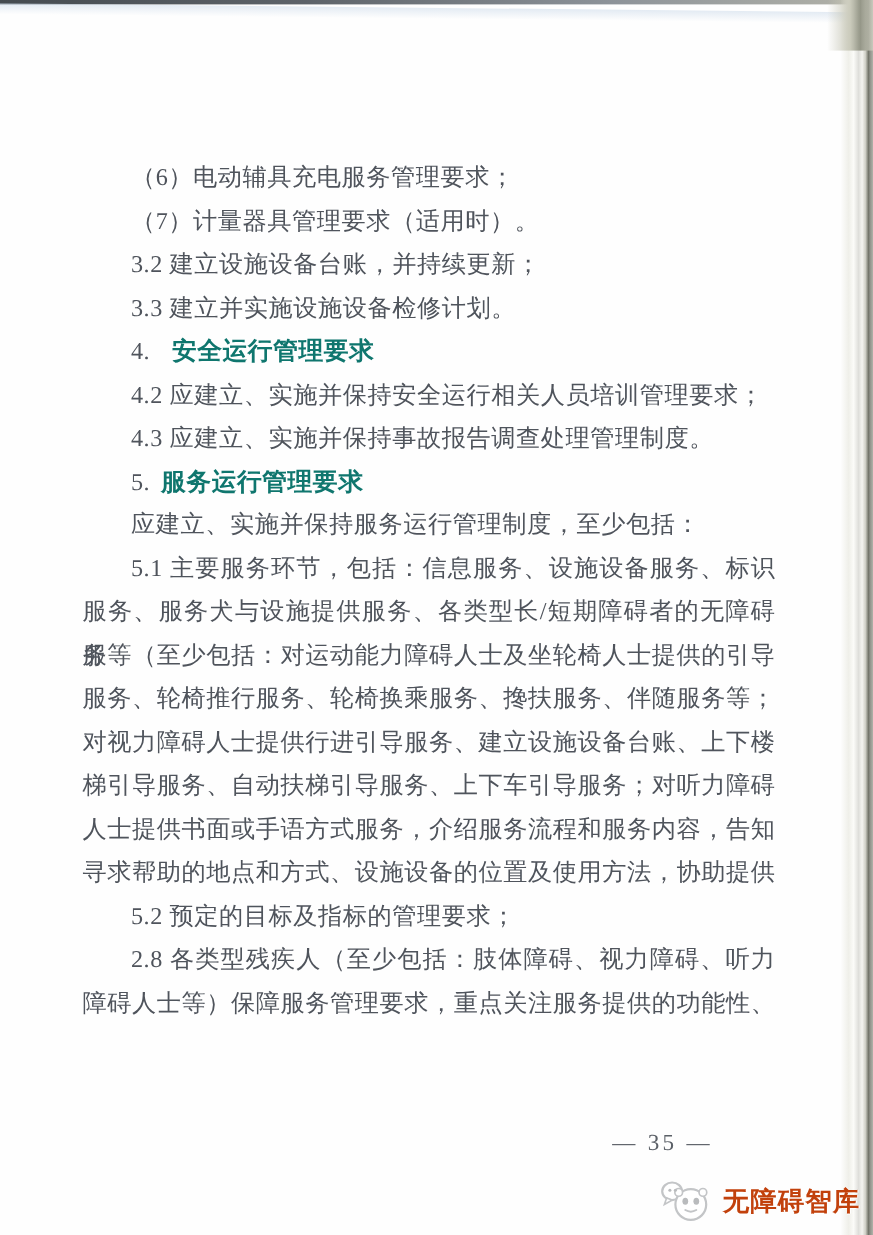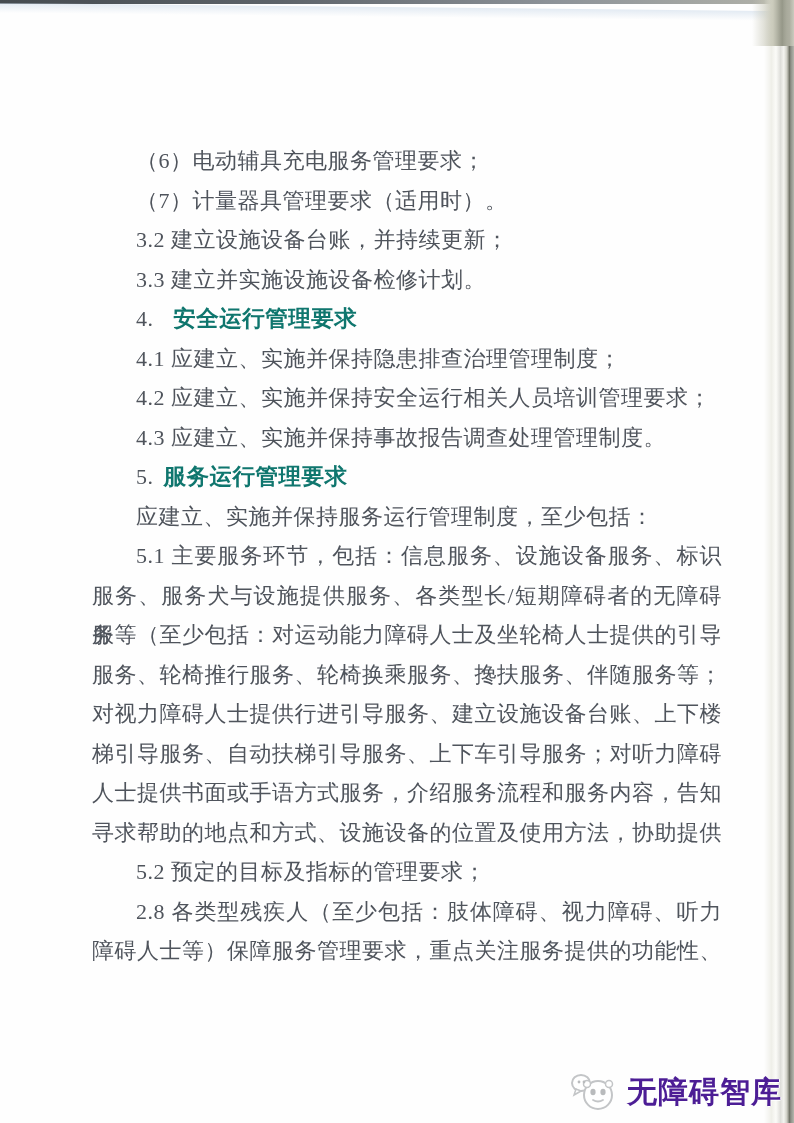--- a/index.html
+++ b/index.html
@@ -29,21 +29,21 @@
       #73756a 85%, #90928a 90%, #b5b7ad 100%);
   }
   .corner-block {
     position: absolute; top: 0; right: 0; width: 42px; height: 46px;
     background: linear-gradient(to right, rgba(255,255,255,0) 0%, #c6c6b6 50%, #8c8e7e 72%, #cdcdc0 100%);
     opacity: 0.9;
   }
 
   
   .content {
-    position: absolute; top: 141px; left: 92px; width: 630px;
+    position: absolute; top: 141px; left: 75px; width: 630px;
   }
   .line {
     font-size: 22px; line-height: 39.5px; height: 39.5px;
     color: #4f545c;
     letter-spacing: 0.5px;
     white-space: normal;
   }
   .line.indent { text-indent: 2em; }
   .line.justify { text-align: justify; text-align-last: justify; }
   .h-title {
@@ -58,60 +58,60 @@
     text-align: right;
     font-size: 21px; color: #5b6067; letter-spacing: 3px;
   }
 
   .watermark {
     position: absolute; right: 12px; bottom: 10px;
     display: flex; align-items: center; gap: 7px;
   }
   .wm-text {
     font-family: "Liberation Sans", "DejaVu Sans", sans-serif;
-    font-weight: bold; font-size: 30px;
-    color: #4c1d95;
+    font-weight: bold; font-size: 24px;
+    color: #c2410c;
     text-shadow: 0 1px 0 #ffffff, 1px 0 0 #ffffff;
     letter-spacing: 1px;
   }
 </style>
 </head>
 <body>
 
 <div style="position:absolute; inset:0;">
 
   <div class="top-line"></div>
   <div class="top-faint"></div>
   <div class="right-band"></div>
   <div class="corner-block"></div>
 
   <div class="content" id="lines">
       <div class="line indent">（6）电动辅具充电服务管理要求；</div>
       <div class="line indent">（7）计量器具管理要求（适用时）。</div>
       <div class="line indent">3.2 建立设施设备台账，并持续更新；</div>
       <div class="line indent">3.3 建立并实施设施设备检修计划。</div>
       <div class="line indent"><span class="h-num">4.</span><span class="h-gap" style="width: 0.9em;"></span><span class="h-title">安全运行管理要求</span></div>
-      <div class="line indent">4.1 应建立、实施并保持隐患排查治理管理制度；</div>
       <div class="line indent">4.2 应建立、实施并保持安全运行相关人员培训管理要求；</div>
       <div class="line indent">4.3 应建立、实施并保持事故报告调查处理管理制度。</div>
       <div class="line indent"><span class="h-num">5.</span><span class="h-gap" style="width: 0.45em;"></span><span class="h-title">服务运行管理要求</span></div>
       <div class="line indent">应建立、实施并保持服务运行管理制度，至少包括：</div>
       <div class="line indent justify">5.1 主要服务环节，包括：信息服务、设施设备服务、标识</div>
       <div class="line justify">服务、服务犬与设施提供服务、各类型长/短期障碍者的无障碍服</div>
       <div class="line justify">务等（至少包括：对运动能力障碍人士及坐轮椅人士提供的引导</div>
       <div class="line justify">服务、轮椅推行服务、轮椅换乘服务、搀扶服务、伴随服务等；</div>
       <div class="line justify">对视力障碍人士提供行进引导服务、建立设施设备台账、上下楼</div>
       <div class="line justify">梯引导服务、自动扶梯引导服务、上下车引导服务；对听力障碍</div>
       <div class="line justify">人士提供书面或手语方式服务，介绍服务流程和服务内容，告知</div>
       <div class="line justify">寻求帮助的地点和方式、设施设备的位置及使用方法，协助提供</div>
       <div class="line indent">5.2 预定的目标及指标的管理要求；</div>
       <div class="line indent justify">2.8 各类型残疾人（至少包括：肢体障碍、视力障碍、听力</div>
       <div class="line justify">障碍人士等）保障服务管理要求，重点关注服务提供的功能性、</div>
     </div>
 
+  <div class="pagenum">— 35 —</div>
 
   <div class="watermark">
     <svg width="52" height="42" viewBox="0 0 52 42">
       <g fill="#ffffff" stroke="#c3c5c7" stroke-width="2">
         <ellipse cx="13" cy="12" rx="9" ry="8"></ellipse>
         <path d="M8 18 L6 24 L13 20 Z" stroke-width="1.5"></path>
         <circle cx="30" cy="24" r="14"></circle>
         <circle cx="19" cy="13" r="3.5" stroke-width="1.5"></circle>
         <circle cx="41" cy="13" r="3.5" stroke-width="1.5"></circle>
       </g>

